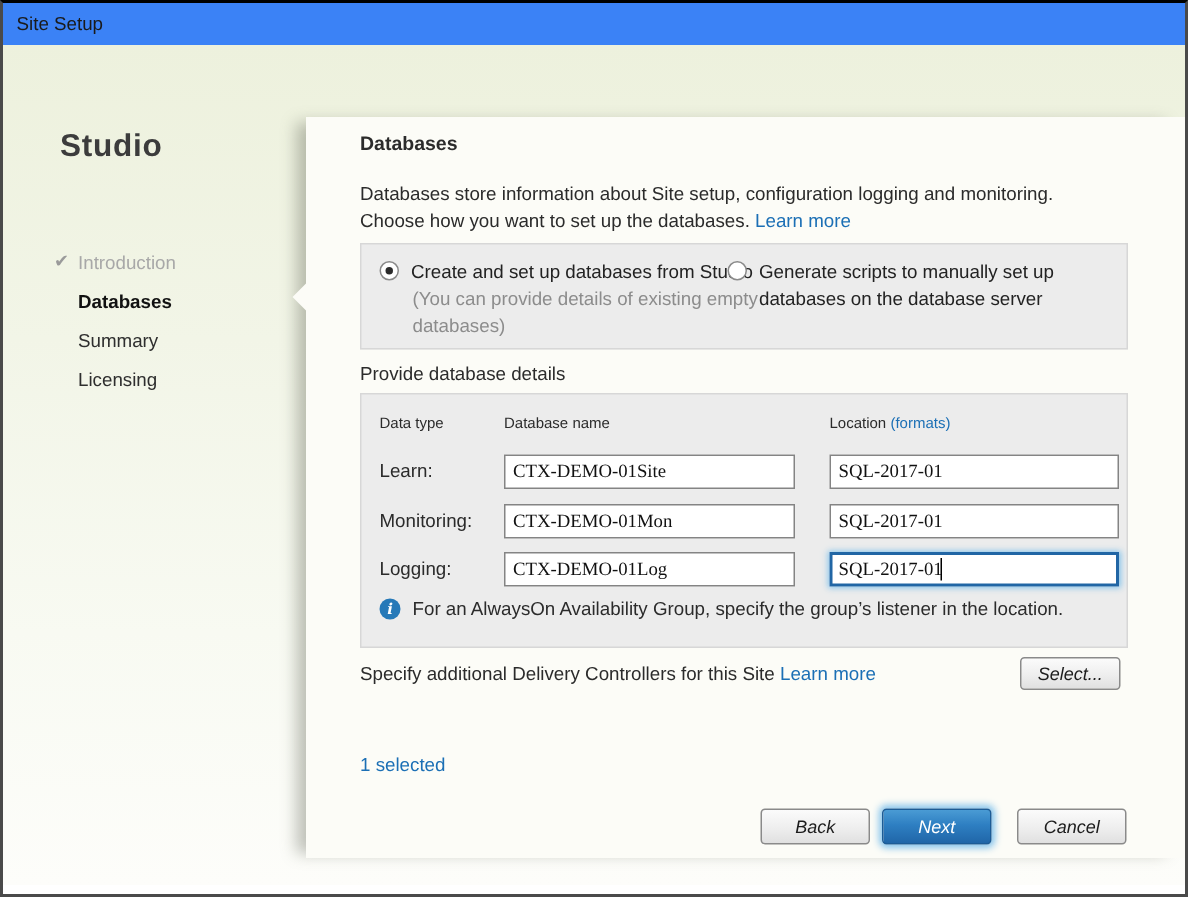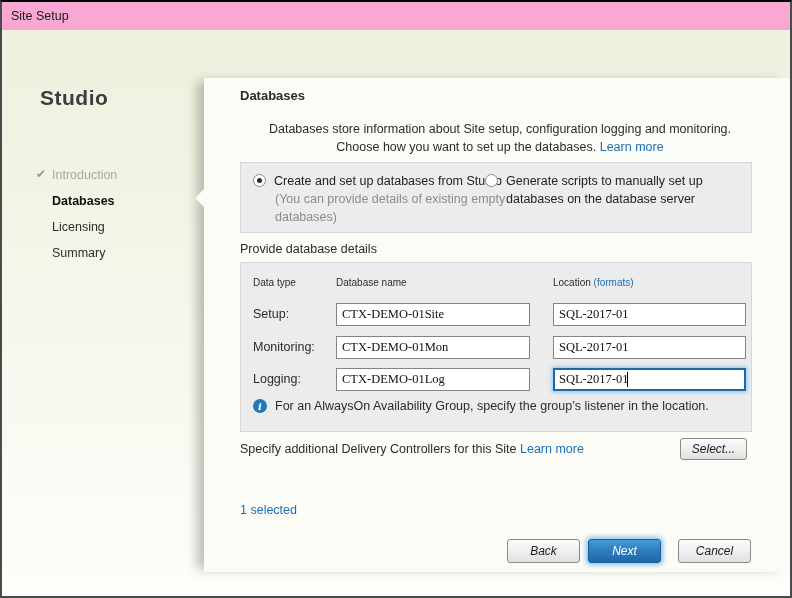--- a/index.html
+++ b/index.html
@@ -3,21 +3,21 @@
 <meta charset="utf-8">
 <style>
   * { margin:0; padding:0; box-sizing:border-box; }
   html,body { width:792px; height:598px; font-family:"Liberation Sans","DejaVu Sans",sans-serif; }
   .window{
     position:relative; width:792px; height:598px;
     border:2px solid #4a4a4a; border-top:2px solid #000;
     background:#fff; overflow:hidden;
   }
   .titlebar{
-    height:28px; background:#f9a8d4; display:flex; align-items:center;
+    height:28px; background:#3b82f6; display:flex; align-items:center;
     padding-left:9px; font-size:12.5px; color:#1a1a1a;
   }
   .body{
     position:relative; width:100%; height:560px;
     background:linear-gradient(180deg,#edf1dd 0%,#f2f5e7 35%,#f8faf2 70%,#fdfdfa 100%);
   }
   
   .sidebar{ position:absolute; left:0; top:0; width:202px; height:100%; }
   .brand{
     position:absolute; left:38px; top:56px;
@@ -33,21 +33,21 @@
     position:absolute; left:202px; top:48px; width:586px; height:494px;
     background:#fcfcf7;
     box-shadow:-10px 0 10px -3px rgba(95,100,85,0.40);
   }
   .notch{
     position:absolute; left:-9px; top:111px; width:0; height:0;
     border-top:9px solid transparent; border-bottom:9px solid transparent;
     border-right:9px solid #fcfcf7;
   }
   .heading{ position:absolute; left:36px; top:10px; font-size:13px; font-weight:700; color:#2b2b2b; }
-  .intro{ position:absolute; left:36px; top:42px; font-size:12.5px; color:#2b2b2b; line-height:18px; width:520px;text-align:center; }
+  .intro{ position:absolute; left:36px; top:42px; font-size:12.5px; color:#2b2b2b; line-height:18px; width:520px; }
   a.link{ color:#1b6fb5; text-decoration:none; cursor:pointer; }
   
   .optionbox{
     position:absolute; left:36px; top:84px; width:512px; height:71px;
     background:#ececec; border:1px solid #d7d7d7;
   }
   .opt{ position:absolute; top:9px; font-size:12.5px; color:#222; line-height:18px; }
   .opt1{ left:12px; width:260px; }
   .opt2{ left:244px; width:260px; }
   .radio{
@@ -124,24 +124,24 @@
       <div class="brand">Studio</div>
       <ul class="steps">
         <li class="step completed">
           <span class="check">✔</span>
           <span>Introduction</span>
         </li>
         <li class="step current">
           <span>Databases</span>
         </li>
         <li class="step">
+          <span>Summary</span>
+        </li>
+        <li class="step">
           <span>Licensing</span>
-        </li>
-        <li class="step">
-          <span>Summary</span>
         </li>
       </ul>
     </div>
 
     <div class="card">
       <div class="notch"></div>
 
       <div class="heading">Databases</div>
 
       <div class="intro">
@@ -166,21 +166,21 @@
         <div class="dheader">
           <span class="dcol-label">Data type</span>
           <span class="dcol-name">Database name</span>
           <span class="dcol-loc">
             <span>Location</span>
             <a class="link">(formats)</a>
           </span>
         </div>
 
         <div class="drow" style="top:40px;">
-          <span class="dcol-label rowlabel">Setup:</span>
+          <span class="dcol-label rowlabel">Learn:</span>
           <span class="dcol-name"><input class="tfield" value="CTX-DEMO-01Site" style=""></span>
           <span class="dcol-loc"><input class="tfield loc" value="SQL-2017-01" style=""></span>
         </div>
 
         <div class="drow" style="top:73px;">
           <span class="dcol-label rowlabel">Monitoring:</span>
           <span class="dcol-name"><input class="tfield" value="CTX-DEMO-01Mon" style=""></span>
           <span class="dcol-loc"><input class="tfield loc" value="SQL-2017-01" style=""></span>
         </div>
 

